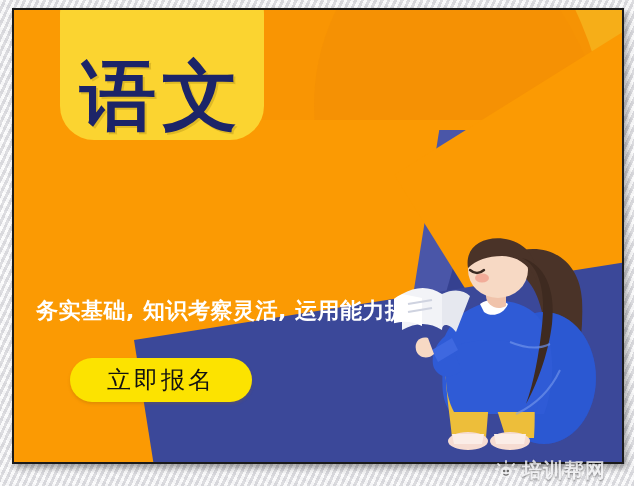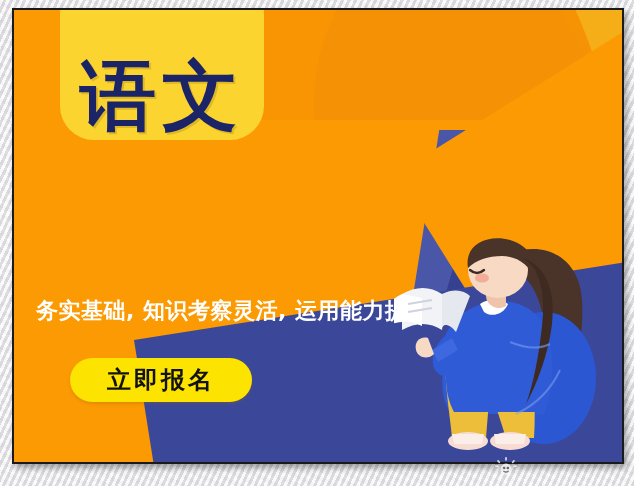--- a/index.html
+++ b/index.html
@@ -100,21 +100,21 @@
     letter-spacing:.5px;white-space:nowrap;
   }
   
   #cta-button{
     position:absolute;left:56px;top:348px;width:182px;height:44px;
     background:#FCE300;border-radius:24px;border:none;
     display:flex;align-items:center;justify-content:center;
     cursor:pointer;box-shadow:0 2px 3px rgba(150,100,0,.25);
   }
   #cta-label{
-    font-size:24px;font-weight:bold;color:#121212;letter-spacing:3px;
+    font-size:24px;font-weight:normal;color:#121212;letter-spacing:3px;
   }
   
   #illustration{position:absolute;left:380px;top:228px;width:230px;height:230px;}
   
   #watermark{
     position:absolute;left:495px;top:457px;
     display:flex;align-items:center;gap:5px;
     opacity:.82;
   }
   #watermark-label{
@@ -210,13 +210,14 @@
       <rect x="11" y="0" width="2" height="4" rx="1"></rect>
       <rect x="3" y="3" width="2" height="4" rx="1" transform="rotate(-40 4 5)"></rect>
       <rect x="19" y="3" width="2" height="4" rx="1" transform="rotate(40 20 5)"></rect>
       <rect x="0" y="9" width="4" height="2" rx="1"></rect>
       <rect x="20" y="9" width="4" height="2" rx="1"></rect>
     </g>
     <circle cx="10" cy="12" r="1.4" fill="#555"></circle>
     <circle cx="14" cy="12" r="1.4" fill="#555"></circle>
     <path d="M9.5 15.5 q2.5 2 5 0" stroke="#555" stroke-width="1.2" fill="none" stroke-linecap="round"></path>
   </svg>
+  <span id="watermark-label">培训帮网</span>
 </div>
 
 </body></html>

